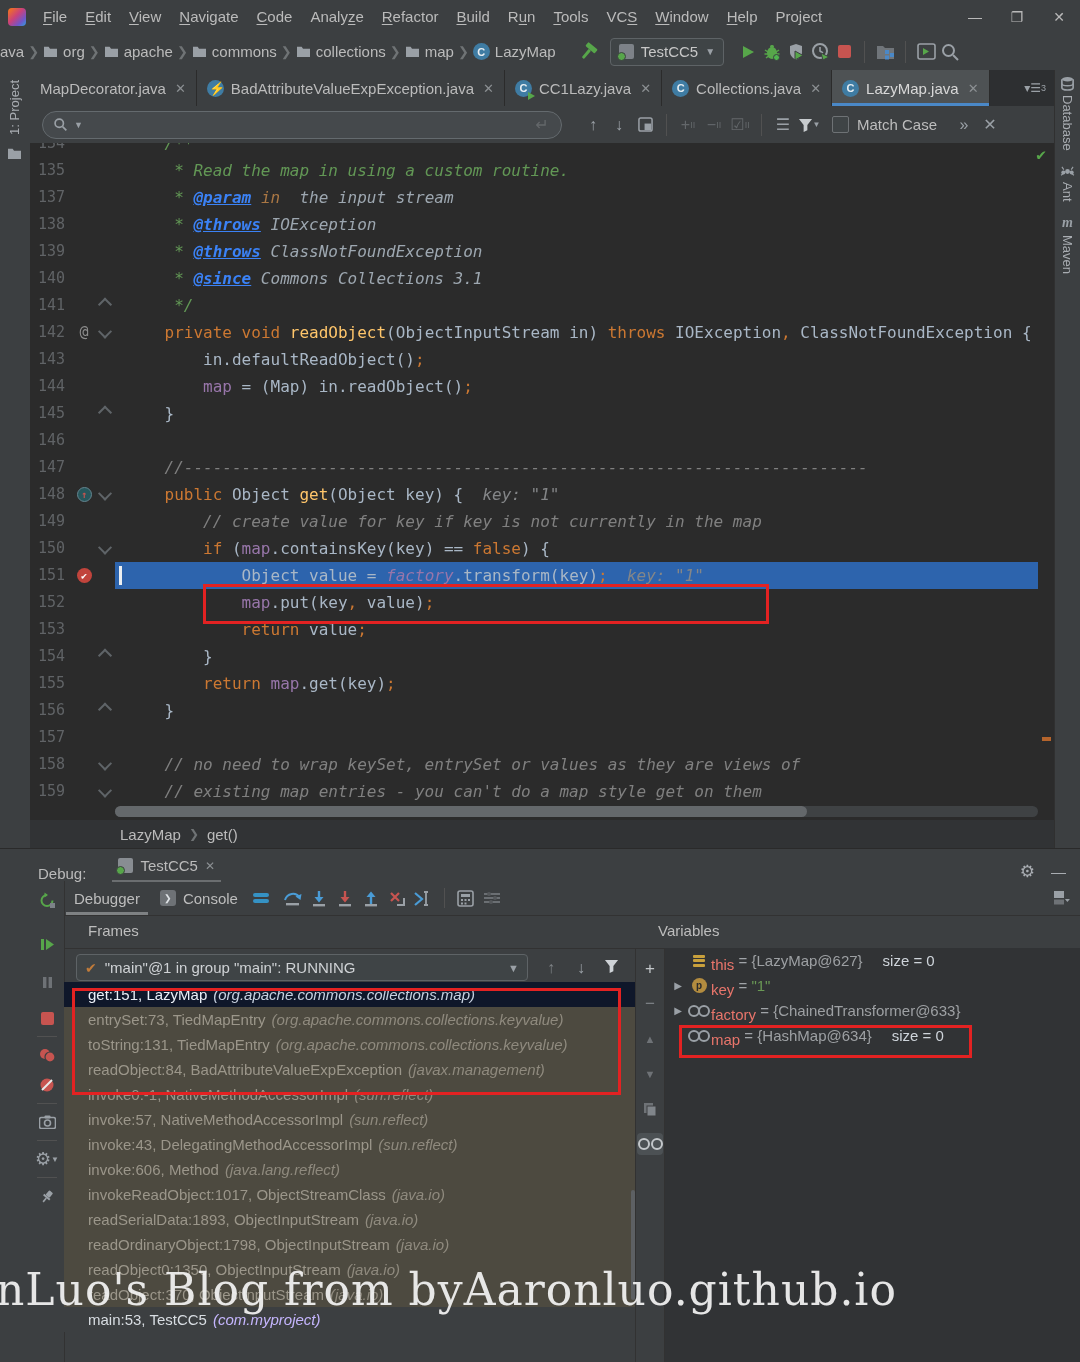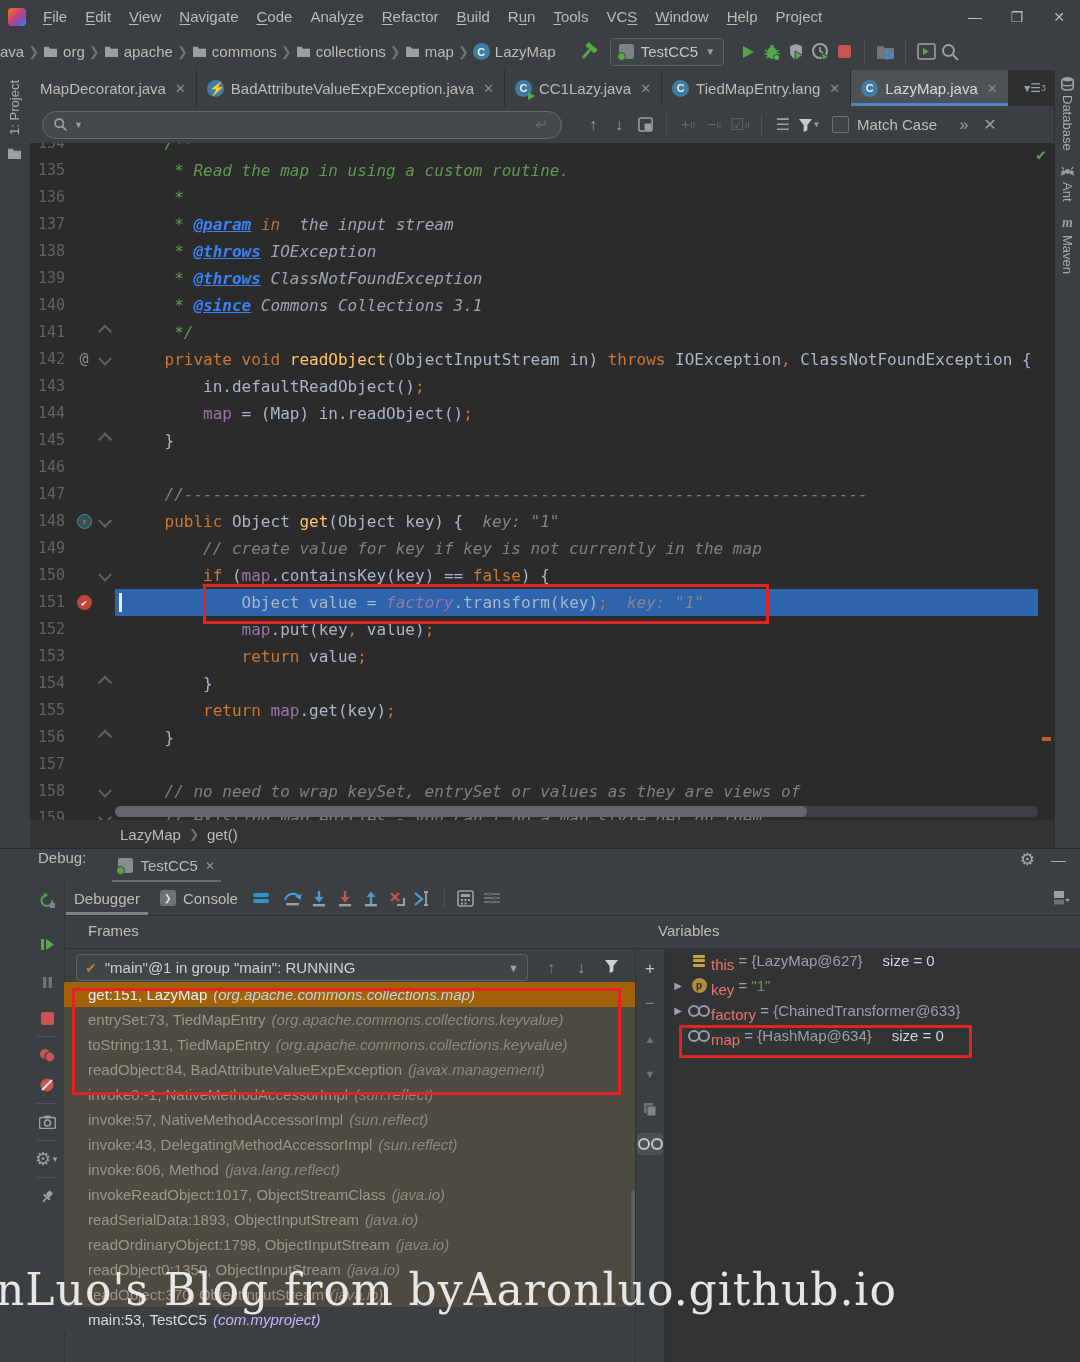--- a/index.html
+++ b/index.html
@@ -88,21 +88,21 @@
   #ok-check{right:8px;top:2px;color:#57A64A;font-size:16px;font-weight:bold;}
   #err-tick{right:3px;top:594px;width:9px;height:4px;background:#b4642c;}
 
   
   #edcrumb{left:30px;top:820px;width:1024px;height:28px;background:#313335;display:flex;align-items:center;
            font-size:15px;color:#bbbbbb;padding-left:90px;box-sizing:border-box;gap:8px;}
   #edcrumb .sep{color:#6f7375;font-size:12px;}
 
   
   #debug{left:0;top:848px;width:1080px;height:514px;background:#3c3f41;}
-  #dbg-header{position:absolute;left:0;top:0;width:1080px;height:33px;border-top:1px solid #2a2a2a;display:flex;align-items:flex-start;font-size:15px;}
+  #dbg-header{position:absolute;left:0;top:0;width:1080px;height:33px;border-top:1px solid #2a2a2a;display:flex;align-items:flex-end;font-size:15px;}
   #dbg-session{display:flex;align-items:center;gap:7px;margin-left:26px;position:relative;height:33px;padding:0 6px;}
   #dbg-session::after{content:"";position:absolute;left:0;right:0;bottom:0;height:2px;background:#6b6e70;}
   #dbg-header-right{margin-left:auto;display:flex;align-items:center;gap:16px;margin-right:14px;color:#a9adb2;}
   #dbg-toolbar{position:absolute;left:64px;top:33px;width:1016px;height:34px;display:flex;align-items:center;border-bottom:1px solid #323232;}
   .dtab{padding:0 10px;height:34px;display:flex;align-items:center;gap:7px;font-size:15px;color:#bdbdbd;position:relative;}
   .dtab.active::after{content:"";position:absolute;left:2px;right:2px;bottom:0;height:3px;background:#7e8183;}
   .consicon{width:16px;height:16px;border-radius:3px;background:#6e7276;color:#dfe3e6;font-size:9px;display:flex;align-items:center;justify-content:center;}
   .stepicon{width:26px;height:24px;display:flex;align-items:center;justify-content:center;}
   #dbg-col{position:absolute;left:30px;top:33px;width:34px;height:481px;border-right:1px solid #323232;
            display:flex;flex-direction:column;align-items:center;}
@@ -115,21 +115,21 @@
   #threadcombo{width:452px;height:27px;border:1px solid #5e6366;border-radius:4px;background:#3f4446;margin-left:12px;
                display:flex;align-items:center;gap:8px;padding:0 8px;box-sizing:border-box;font-size:15px;color:#cfd2d5;}
   #threadcombo .chk{color:#c07b3a;font-size:14px;}
   #threadcombo .caret{position:static;width:auto;height:auto;background:none;color:#9aa0a6;margin-left:auto;font-size:11px;}
   .trico{width:30px;text-align:center;color:#9aa0a6;font-size:16px;}
   #frameslist{position:absolute;left:0;top:34px;width:571px;bottom:0;}
   .frow{height:25px;display:flex;align-items:center;padding-left:24px;font-size:15px;white-space:nowrap;overflow:hidden;}
   .frow .pkg{font-style:italic;margin-left:6px;}
   .frow.lib{background:#4d4a40;color:#9b968a;}
   .frow.lib .pkg{color:#8f8a7e;}
-  .frow.selected{background:#a16207;color:#eaeff7;}
+  .frow.selected{background:#0f172a;color:#eaeff7;}
   .frow.selected .pkg{color:#c7d1e0;}
   .frow.user{background:#3c3f41;color:#d8dde2;}
   .frow.user .pkg{color:#c4b5fd;}
   #frames-thumb{position:absolute;right:0px;top:242px;width:4px;height:110px;border-radius:2px;background:#5d6063;}
   #watchcol{position:absolute;left:635px;top:100px;width:30px;height:414px;border-left:1px solid #323232;border-right:1px solid #323232;
             display:flex;flex-direction:column;align-items:center;padding-top:10px;box-sizing:border-box;gap:13px;color:#a9adb2;}
   .wci{width:22px;height:22px;display:flex;align-items:center;justify-content:center;font-size:17px;}
   .glasses{width:26px;height:22px;border-radius:4px;background:#4c5154;display:flex;align-items:center;justify-content:center;gap:1px;}
   .glasses i{width:8px;height:8px;border:2px solid #c3c7ca;border-radius:50%;display:block;}
   #varspanel{position:absolute;left:665px;top:100px;width:415px;height:414px;background:#313335;}
@@ -354,21 +354,21 @@
         <span>BadAttributeValueExpException.java</span>
         <span class="tabclose">✕</span>
       </div>
       <div class="edtab">
         <span class="classicon">C<span class="runov"></span></span>
         <span>CC1Lazy.java</span>
         <span class="tabclose">✕</span>
       </div>
       <div class="edtab">
         <span class="classicon">C</span>
-        <span>TiedMapEntry.lang</span>
+        <span>Collections.java</span>
         <span class="tabclose">✕</span>
       </div>
       <div class="edtab active">
         <span class="classicon">C</span>
         <span>LazyMap.java</span>
         <span class="tabclose">✕</span>
       </div>
     </div>
   <div id="tablist-btn">▾☰<span style="font-size:9px;">3</span></div>
 </div>
@@ -422,26 +422,20 @@
         <span class="gfold"></span>
         <span class="codetxt"><span class="d">    /**</span></span>
       </div>
       <div class="line">
         <span class="ln">135</span>
         <span class="gic"></span>
         <span class="gfold"></span>
         <span class="codetxt"><span class="d">     * Read the map in using a custom routine.</span></span>
       </div>
       <div class="line">
-        <span class="ln">136</span>
-        <span class="gic"></span>
-        <span class="gfold"></span>
-        <span class="codetxt"><span class="d">     *</span></span>
-      </div>
-      <div class="line">
         <span class="ln">137</span>
         <span class="gic"></span>
         <span class="gfold"></span>
         <span class="codetxt"><span class="d">     * </span><span class="g">@param</span><span class="d"> </span><span class="pn">in</span><span class="dv">  the input stream</span></span>
       </div>
       <div class="line">
         <span class="ln">138</span>
         <span class="gic"></span>
         <span class="gfold"></span>
         <span class="codetxt"><span class="d">     * </span><span class="g">@throws</span><span class="dv"> IOException</span></span>

